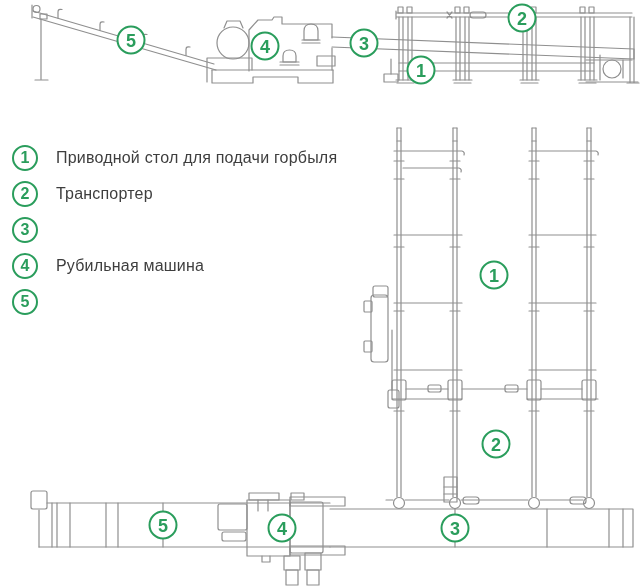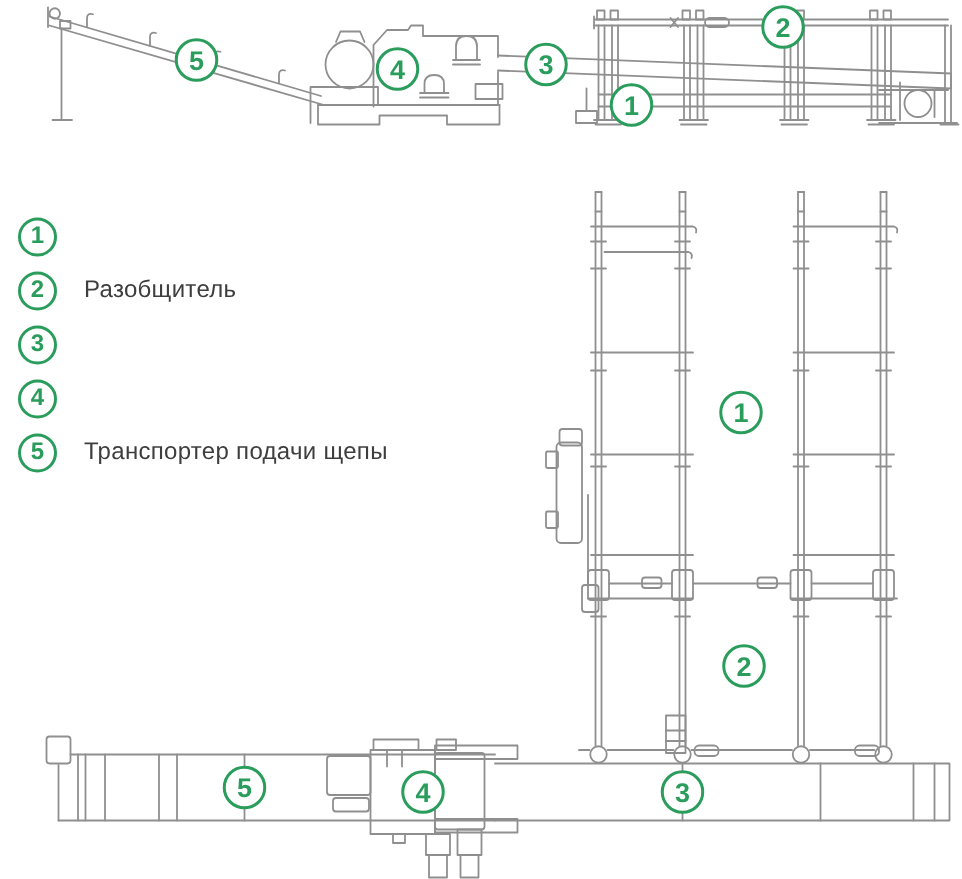--- a/index.html
+++ b/index.html
@@ -249,38 +249,39 @@
     </div>
   <div class="marker" style="left:455px;top:528px">
       <span>3</span>
     </div>
 
   <div class="legend">
     <div class="legend-row">
       <div class="legend-badge">
           <span>1</span>
         </div>
+      <div class="legend-label">Приводной стол для подачи горбыля</div>
     </div>
     <div class="legend-row">
       <div class="legend-badge">
           <span>2</span>
         </div>
-      <div class="legend-label">Разобщитель</div>
+      <div class="legend-label">Транспортер</div>
     </div>
     <div class="legend-row">
       <div class="legend-badge">
           <span>3</span>
         </div>
     </div>
     <div class="legend-row">
       <div class="legend-badge">
           <span>4</span>
         </div>
+      <div class="legend-label">Рубильная машина</div>
     </div>
     <div class="legend-row">
       <div class="legend-badge">
           <span>5</span>
         </div>
-      <div class="legend-label">Транспортер подачи щепы</div>
     </div>
   </div>
 
 </div>
 
 </body></html>

